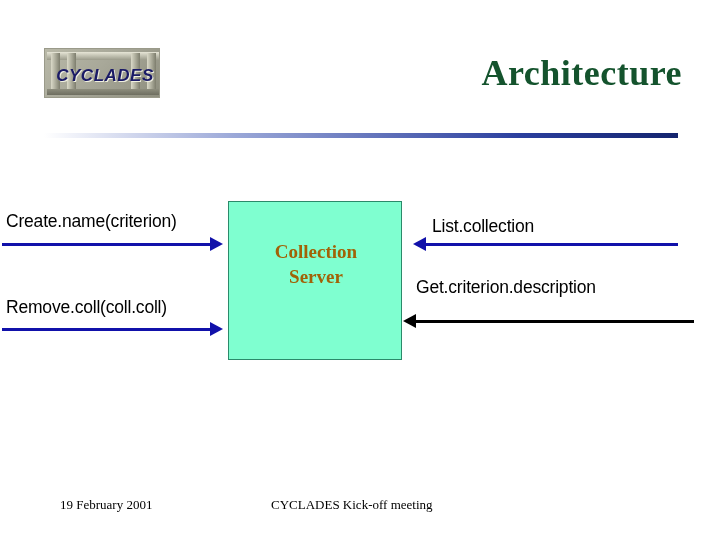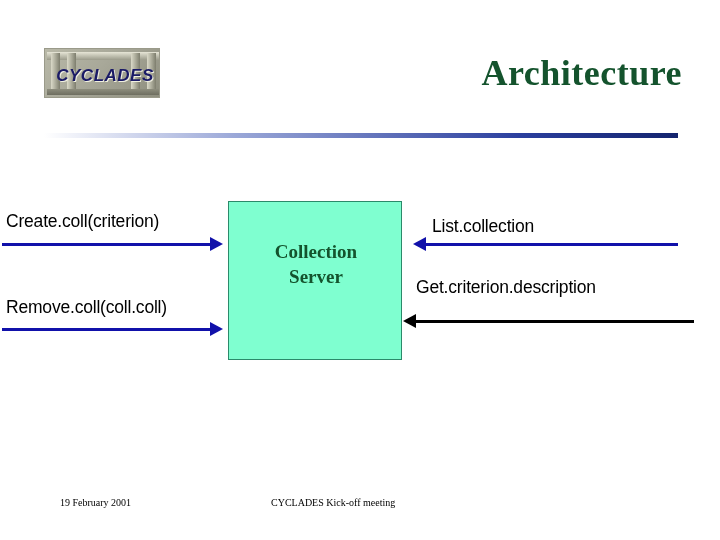--- a/index.html
+++ b/index.html
@@ -103,21 +103,21 @@
   }
   .server-box .server-label {
     position: absolute;
     left: 0;
     top: 37px;
     width: 174px;
     text-align: center;
     font-family: "Liberation Serif", serif;
     font-weight: bold;
     font-size: 19px;
-    color: #14532d;
+    color: #a16207;
     line-height: 25px;
   }
 
   
   .arrow-line {
     position: absolute;
     height: 3px;
     background: #1111aa;
   }
   .arrow-line.black { background: #000000; }
@@ -152,21 +152,21 @@
   }
   .lbl.create   { left: 6px;  top: 211px; }
   .lbl.remove   { left: 6px;  top: 297px; }
   .lbl.list     { left: 432px; top: 216px; }
   .lbl.getdesc  { left: 416px; top: 276px; line-height: 23px; }
 
   
   .footer {
     position: absolute;
     font-family: "Liberation Serif", serif;
-    font-size: 10px;
+    font-size: 13px;
     color: #000000;
   }
   .footer.date    { left: 60px;  top: 497px; }
   .footer.meeting { left: 271px; top: 497px; }
 </style>
 </head>
 <body>
 
 <div class="logo">
   <div class="lintel"></div>
@@ -190,21 +190,21 @@
 
 <div class="arrow-line" style="left:2px; top:328px; width:208px;"></div>
 <div class="arrow-head right" style="left:210px; top:322px;"></div>
 
 <div class="arrow-line" style="left:426px; top:243px; width:252px;"></div>
 <div class="arrow-head left" style="left:413px; top:237px;"></div>
 
 <div class="arrow-line black" style="left:416px; top:320px; width:278px;"></div>
 <div class="arrow-head left black" style="left:403px; top:314px;"></div>
 
-<div class="lbl create">Create.coll(criterion)</div>
+<div class="lbl create">Create.name(criterion)</div>
 <div class="lbl remove">Remove.coll(coll.coll)</div>
 <div class="lbl list">List.collection</div>
 <div class="lbl getdesc">
   <span>Get.criterion.description</span><br>
 </div>
 
 <div class="footer date">19 February 2001</div>
 <div class="footer meeting">CYCLADES Kick-off meeting</div>
 
 </body></html>

